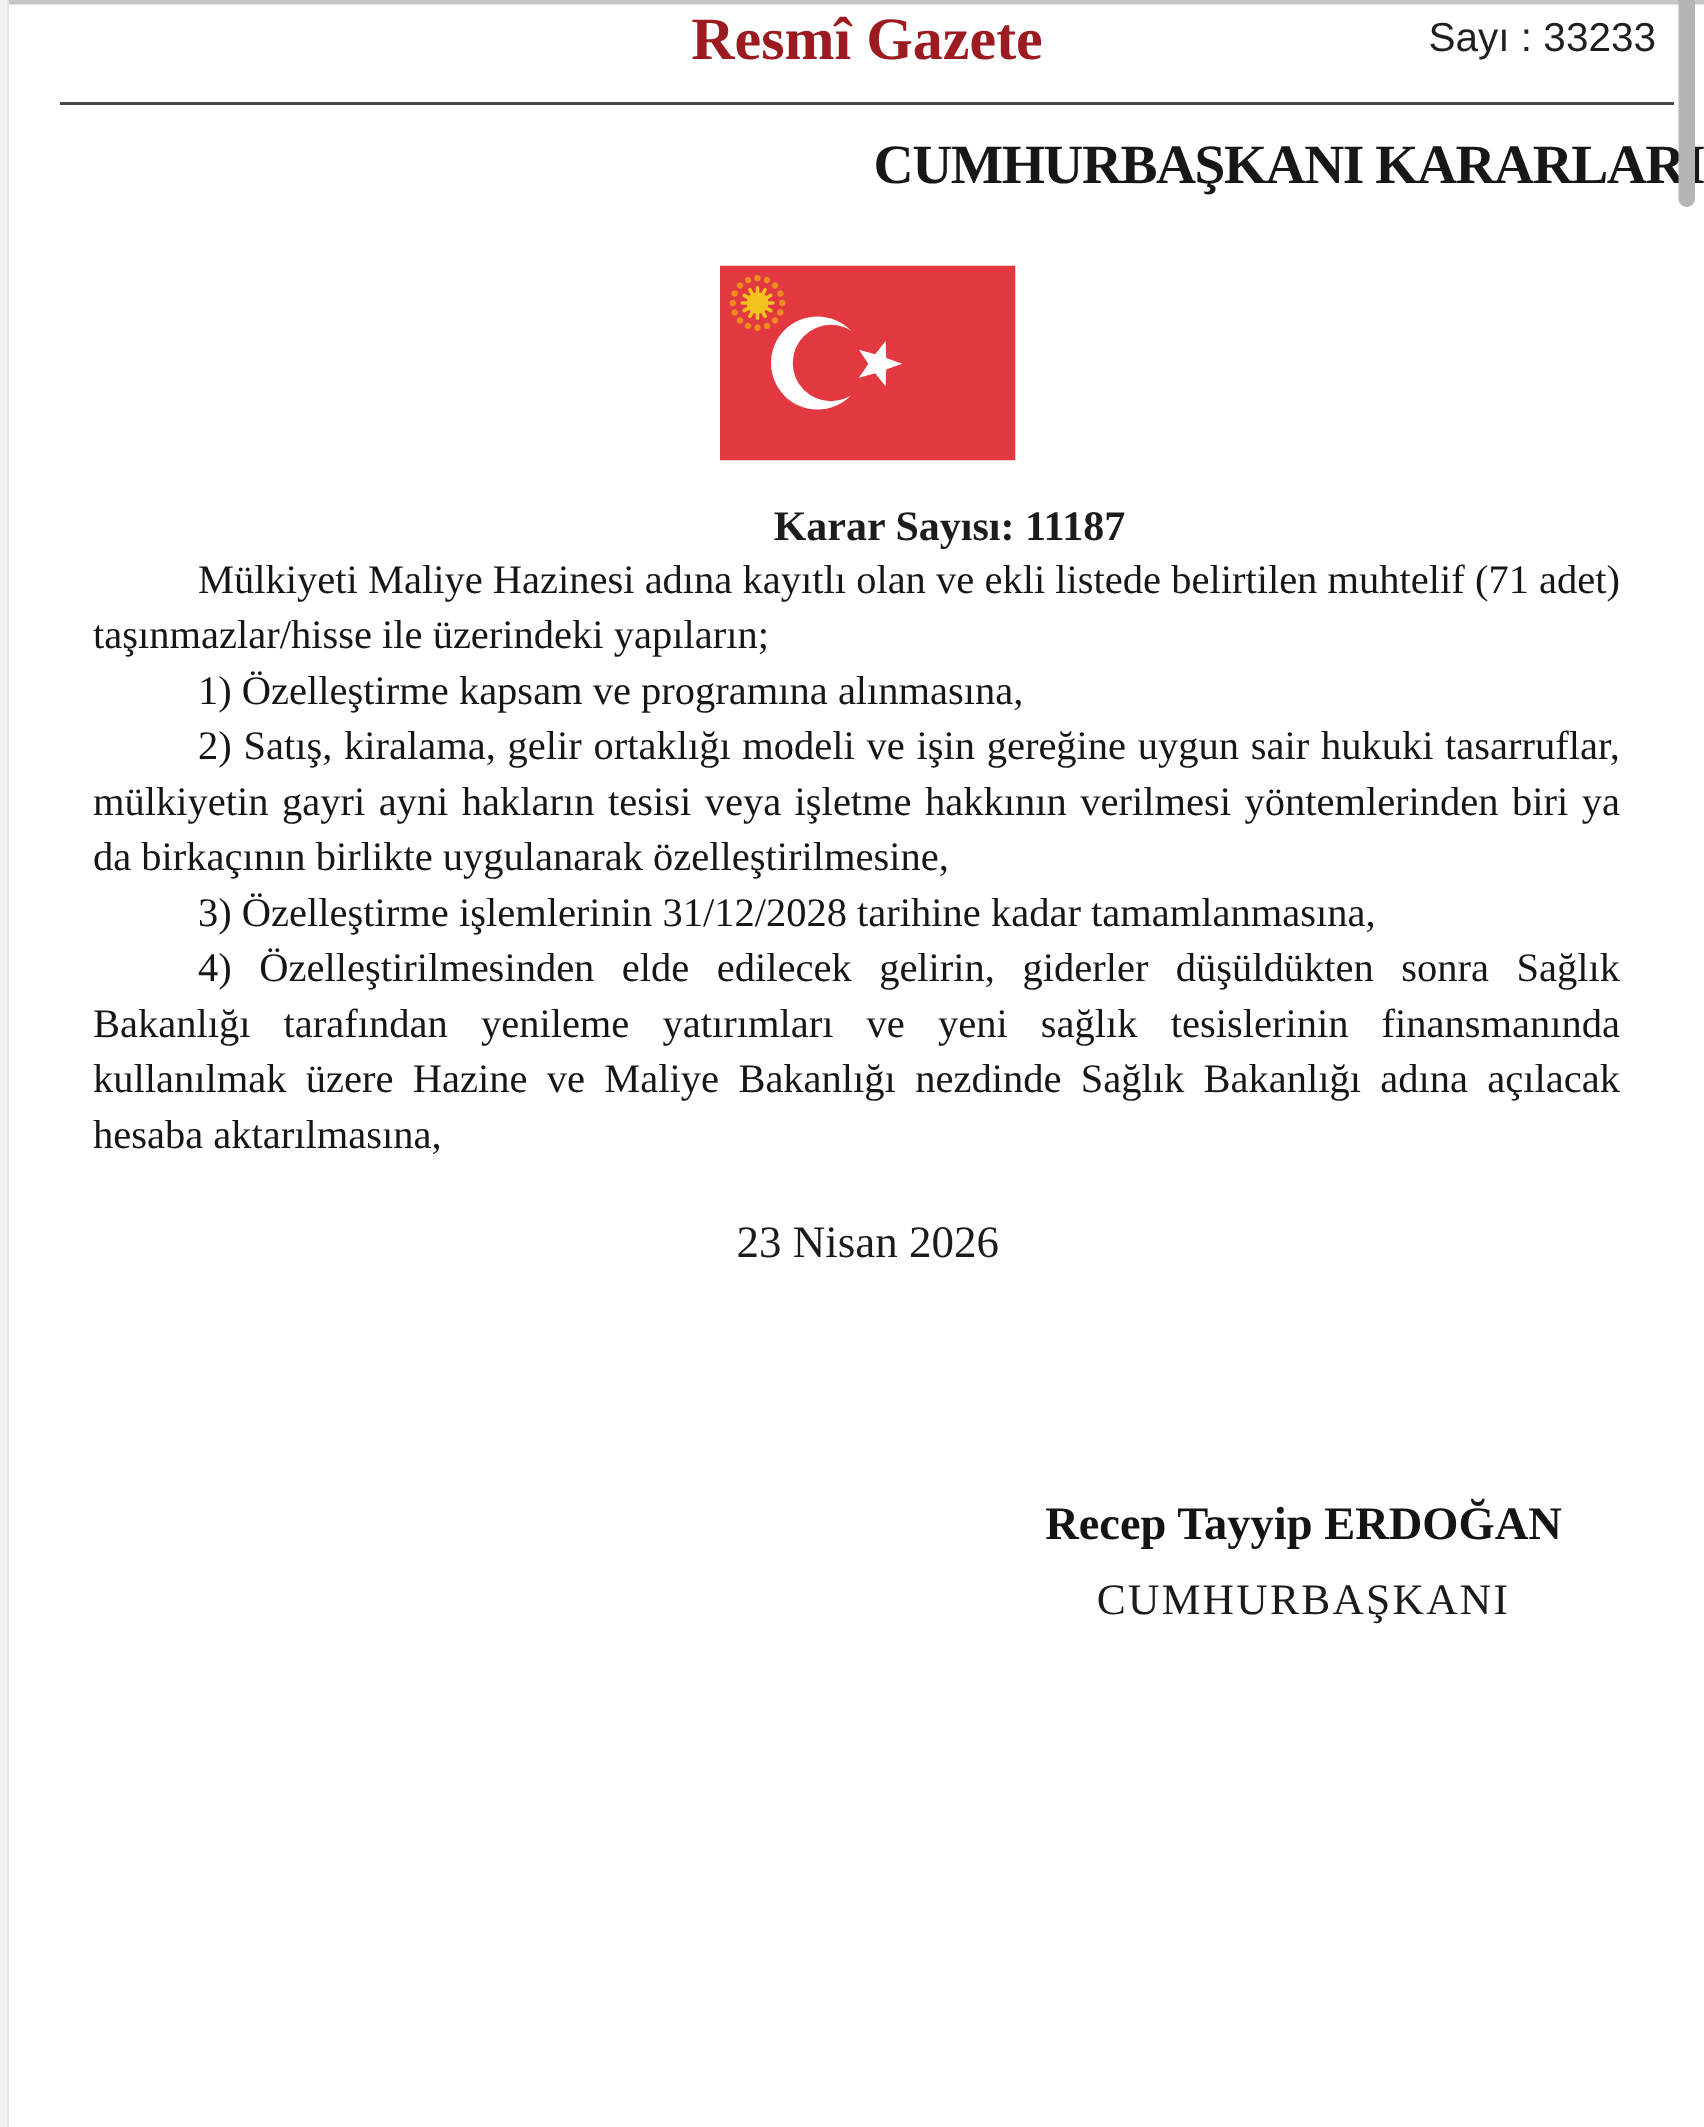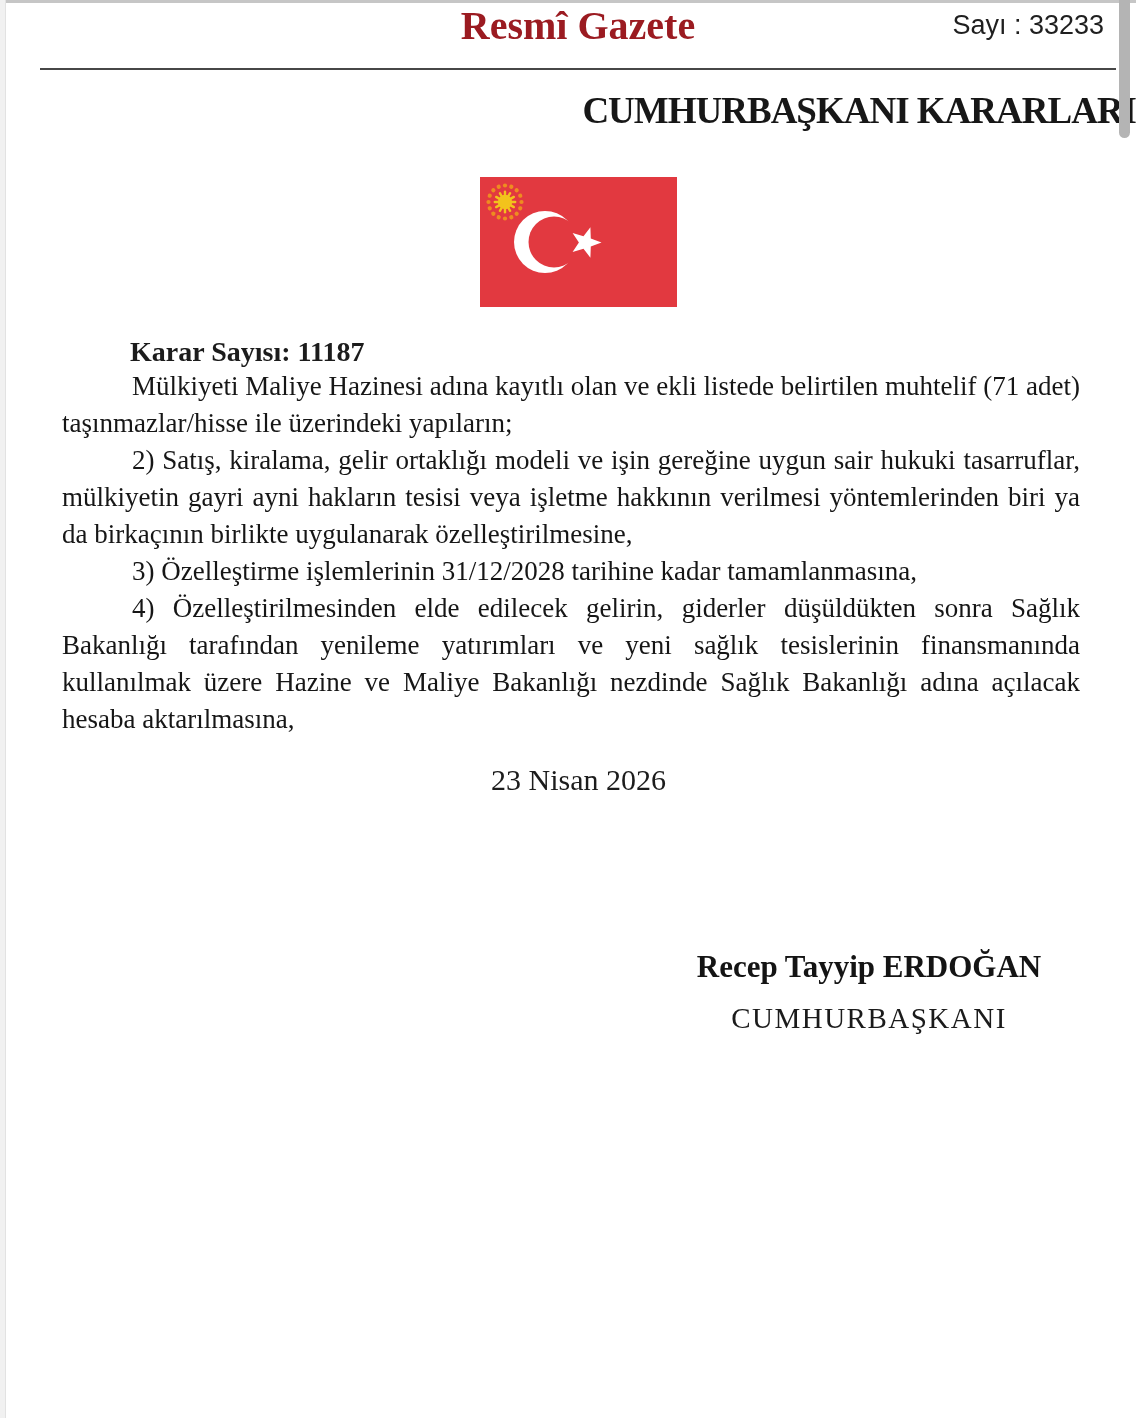--- a/index.html
+++ b/index.html
@@ -70,37 +70,38 @@
 
   
   .flag-wrap { margin: 45px 0 0 480px; width: 197px; height: 130px; }
   .flag-wrap svg { display: block; }
 
   
   .decision-number {
     margin: 29px 0 0 130px;
     font-weight: bold;
     font-size: 28px;
+    text-align: center;
   }
 
   
   .doc-body {
     padding: 0 56px 0 62px;
   }
   .doc-body p {
     margin: 0;
     font-size: 27px;
     line-height: 37px;
     text-align: justify;
     text-indent: 70px;
     color: #161616;
   }
 
   .decision-date {
-    margin-top: 25px;
+    margin-top: 37px;
     padding-left: 21px;
     text-align: center;
     font-size: 30px;
   }
 
   
   .signature-block {
     width: 470px;
     margin: 152px 32px 0 auto;
     text-align: center;
@@ -174,20 +175,21 @@
     <circle cx="74" cy="65" r="25.5" fill="#e23940"></circle>
 
     <polygon fill="#ffffff" points="121.5,65.5 110.8,69.4 110.4,80.7 103.5,71.8 92.6,74.9 98.9,65.5 92.6,56.1 103.5,59.2 110.4,50.3 110.8,61.6"></polygon>
   </svg>
 </div>
 
 <div class="decision-number">Karar Sayısı: 11187</div>
 
 <div class="doc-body">
   <p>Mülkiyeti Maliye Hazinesi adına kayıtlı olan ve ekli listede belirtilen muhtelif (71 adet) taşınmazlar/hisse ile üzerindeki yapıların;</p>
+  <p>1) Özelleştirme kapsam ve programına alınmasına,</p>
   <p>2) Satış, kiralama, gelir ortaklığı modeli ve işin gereğine uygun sair hukuki tasarruflar, mülkiyetin gayri ayni hakların tesisi veya işletme hakkının verilmesi yöntemlerinden biri ya da birkaçının birlikte uygulanarak özelleştirilmesine,</p>
   <p>3) Özelleştirme işlemlerinin 31/12/2028 tarihine kadar tamamlanmasına,</p>
   <p>4) Özelleştirilmesinden elde edilecek gelirin, giderler düşüldükten sonra Sağlık Bakanlığı tarafından yenileme yatırımları ve yeni sağlık tesislerinin finansmanında kullanılmak üzere Hazine ve Maliye Bakanlığı nezdinde Sağlık Bakanlığı adına açılacak hesaba aktarılmasına,</p>
 </div>
 
 <div class="decision-date">23 Nisan 2026</div>
 
 <div class="signature-block">
   <div class="signature-name">Recep Tayyip ERDOĞAN</div>
   <div class="signature-title">CUMHURBAŞKANI</div>

